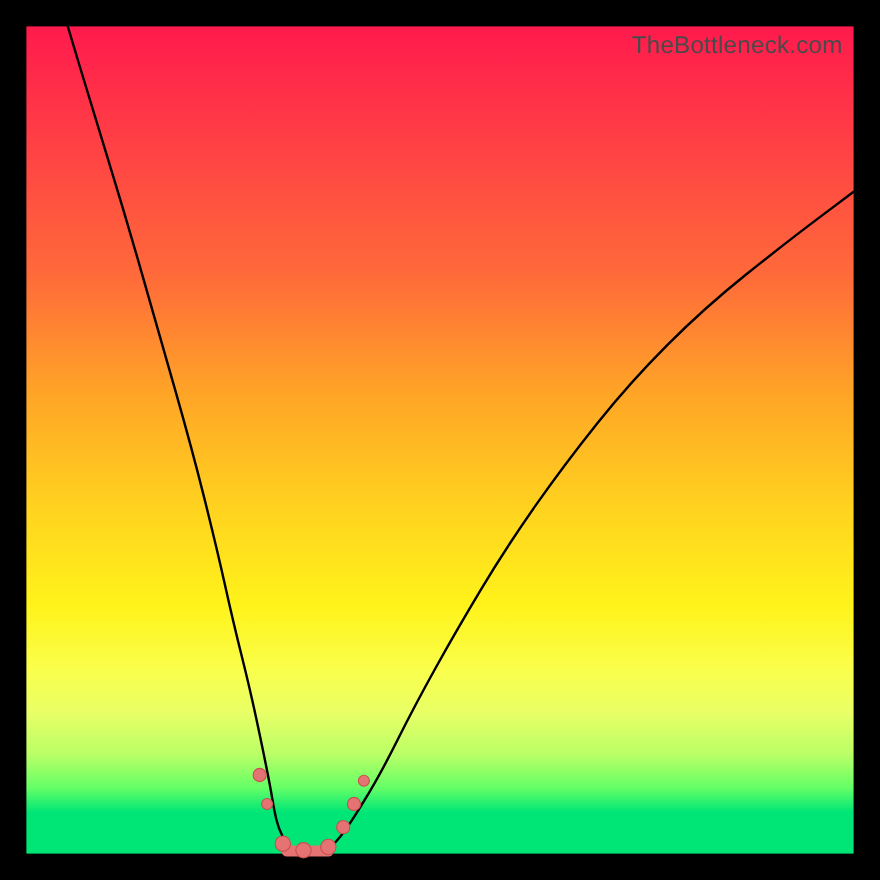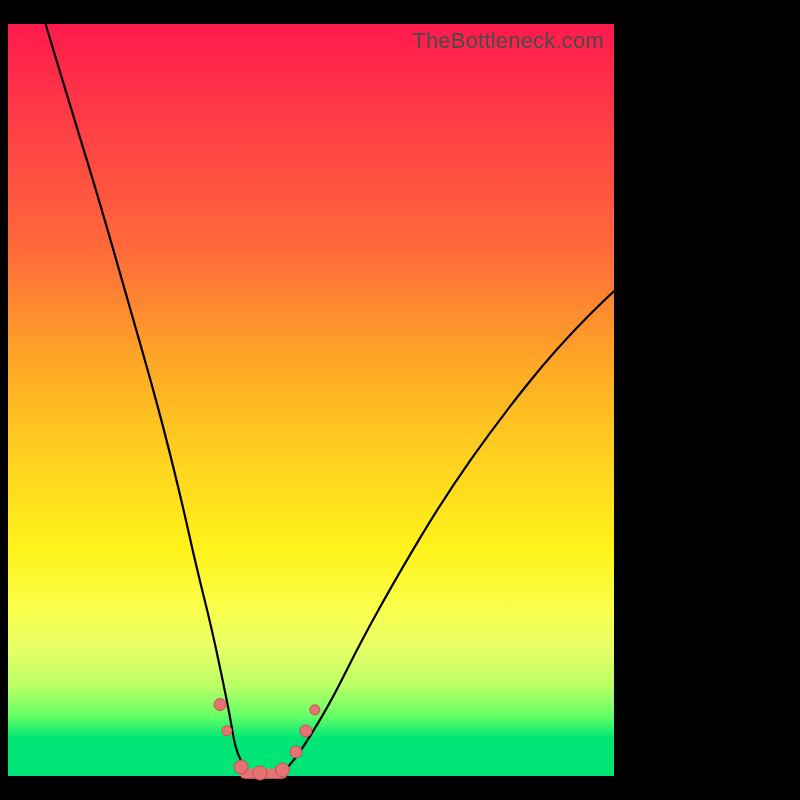--- a/index.html
+++ b/index.html
@@ -12,23 +12,23 @@
     font-family: Arial, Helvetica, sans-serif;
   }
   .outer {
     position: relative;
     width: 800px;
     height: 800px;
     background: #000;
   }
   .plot-area {
     position: absolute;
-    left: 8px;
+    left: 24px;
     top: 24px;
-    width: 606px;
+    width: 752px;
     height: 752px;
     
     background: linear-gradient(
       to bottom,
       #ff1a4d 0%,
       #ff3547 10%,
       #ff6a3a 30%,
       #ffa726 45%,
       #ffd21f 58%,
       #fff31a 70%,

